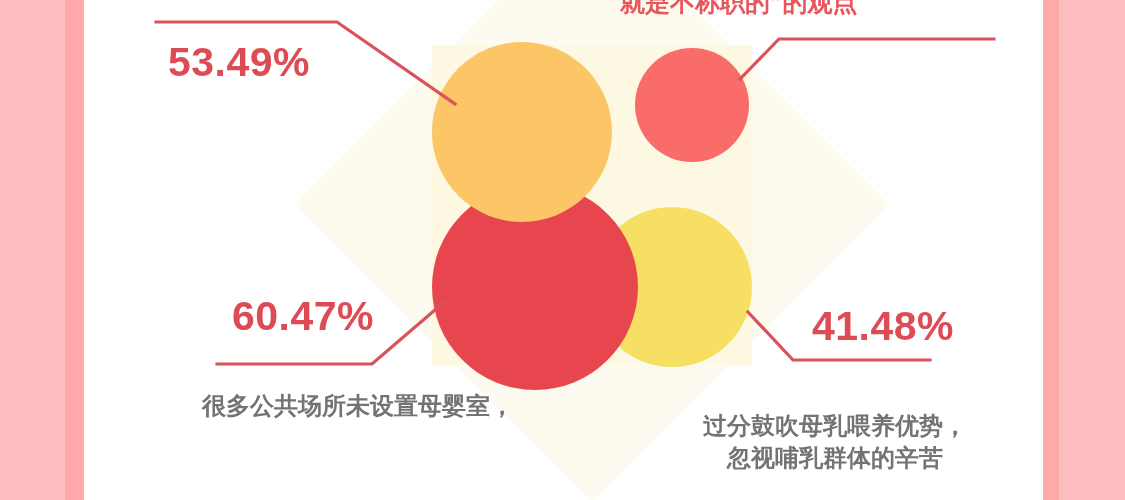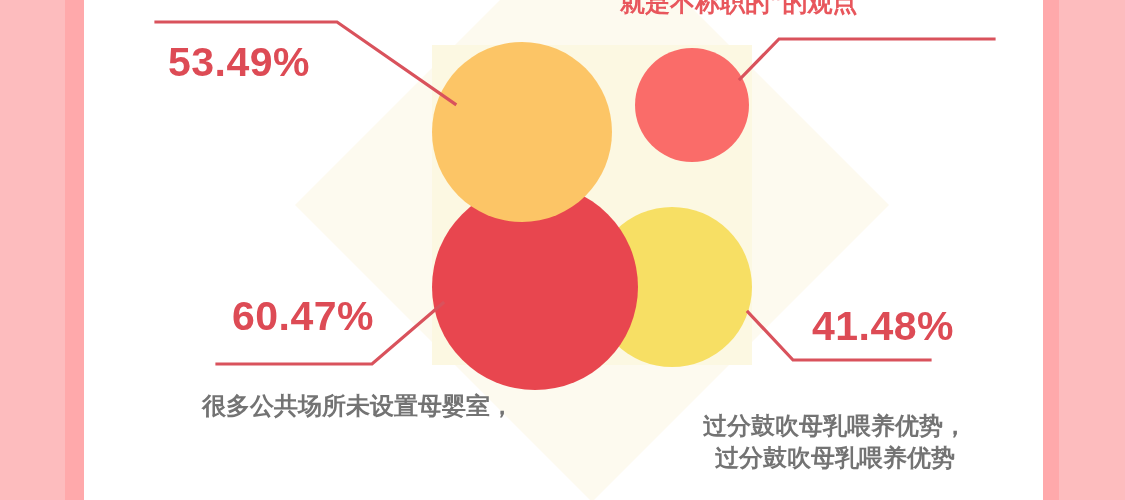--- a/index.html
+++ b/index.html
@@ -94,16 +94,16 @@
   <div class="caption" id="caption-top">
     <span class="line">就是不称职的”的观点</span>
   </div>
 
   <div class="caption" id="caption-bl">
     <span class="line">很多公共场所未设置母婴室，</span>
   </div>
 
   <div class="caption" id="caption-br">
     <span class="line">过分鼓吹母乳喂养优势，</span>
-    <span class="line">过分鼓吹母乳喂养优势</span>
+    <span class="line">忽视哺乳群体的辛苦</span>
   </div>
 
 </div>
 
 </body></html>

